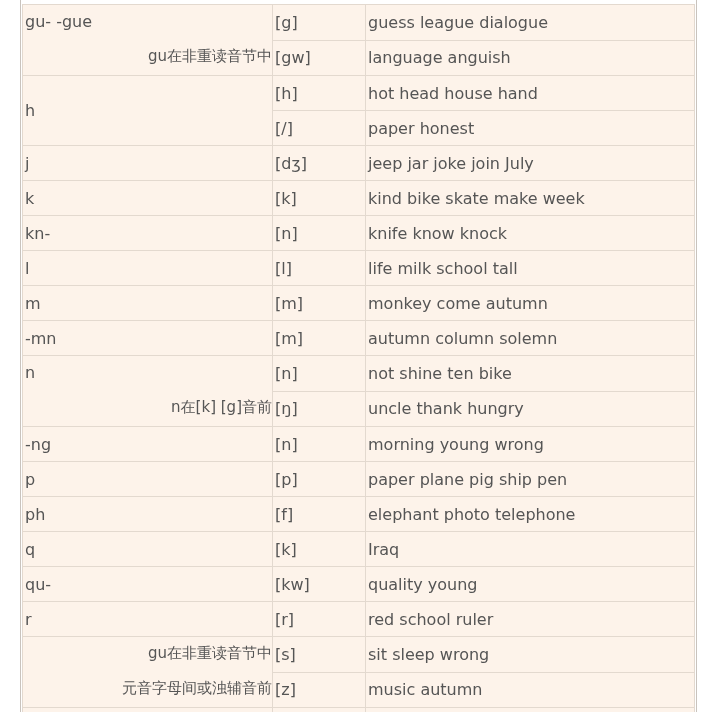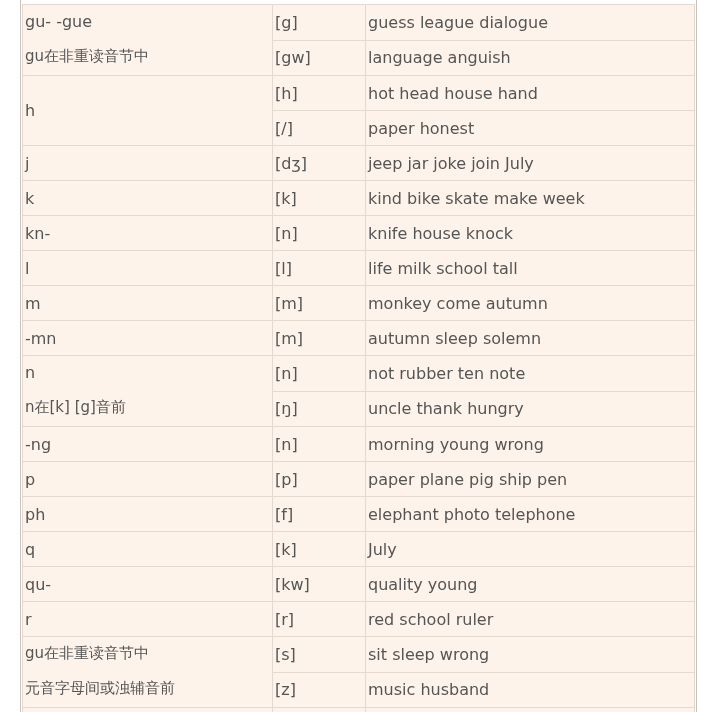--- a/index.html
+++ b/index.html
@@ -42,21 +42,21 @@
   }
   col.c1 { width: 250px; }
   col.c2 { width: 93px; }
   col.c3 { width: 329px; }
   .two-line span {
     display: block;
     height: 35px;
     line-height: 33px;
   }
   .two-line { vertical-align: top !important; padding-top: 0 !important; }
-  .cn { font-size: 15px; }
+  .cn { font-size: 15px; text-align: right; }
 </style>
 </head>
 <body>
 
 <div class="frame"></div>
 
 <table class="phonics">
   <colgroup>
       <col class="c1">
       <col class="c2">
@@ -95,48 +95,48 @@
 
     <tr>
       <td>k</td>
       <td>[k]</td>
       <td>kind bike skate make week</td>
     </tr>
 
     <tr>
       <td>kn-</td>
       <td>[n]</td>
-      <td>knife house knock</td>
+      <td>knife know knock</td>
     </tr>
 
     <tr>
       <td>l</td>
       <td>[l]</td>
       <td>life milk school tall</td>
     </tr>
 
     <tr>
       <td>m</td>
       <td>[m]</td>
       <td>monkey come autumn</td>
     </tr>
 
     <tr>
       <td>-mn</td>
       <td>[m]</td>
-      <td>autumn sleep solemn</td>
+      <td>autumn column solemn</td>
     </tr>
 
     <tr>
       <td rowspan="2" class="two-line">
         <span>n</span>
         <span class="cn">n在[k] [g]音前</span>
       </td>
       <td>[n]</td>
-      <td>not rubber ten note</td>
+      <td>not shine ten bike</td>
     </tr>
     <tr>
       <td>[ŋ]</td>
       <td>uncle thank hungry</td>
     </tr>
 
     <tr>
       <td>-ng</td>
       <td>[n]</td>
       <td>morning young wrong</td>
@@ -150,21 +150,21 @@
 
     <tr>
       <td>ph</td>
       <td>[f]</td>
       <td>elephant photo telephone</td>
     </tr>
 
     <tr>
       <td>q</td>
       <td>[k]</td>
-      <td>July</td>
+      <td>Iraq</td>
     </tr>
 
     <tr>
       <td>qu-</td>
       <td>[kw]</td>
       <td>quality young</td>
     </tr>
 
     <tr>
       <td>r</td>
@@ -175,21 +175,21 @@
     <tr>
       <td rowspan="2" class="two-line">
         <span class="cn">gu在非重读音节中</span>
         <span class="cn">元音字母间或浊辅音前</span>
       </td>
       <td>[s]</td>
       <td>sit sleep wrong</td>
     </tr>
     <tr>
       <td>[z]</td>
-      <td>music husband</td>
+      <td>music autumn</td>
     </tr>
 
     <tr>
       <td></td>
       <td></td>
       <td></td>
     </tr>
   </tbody>
 </table>
 

